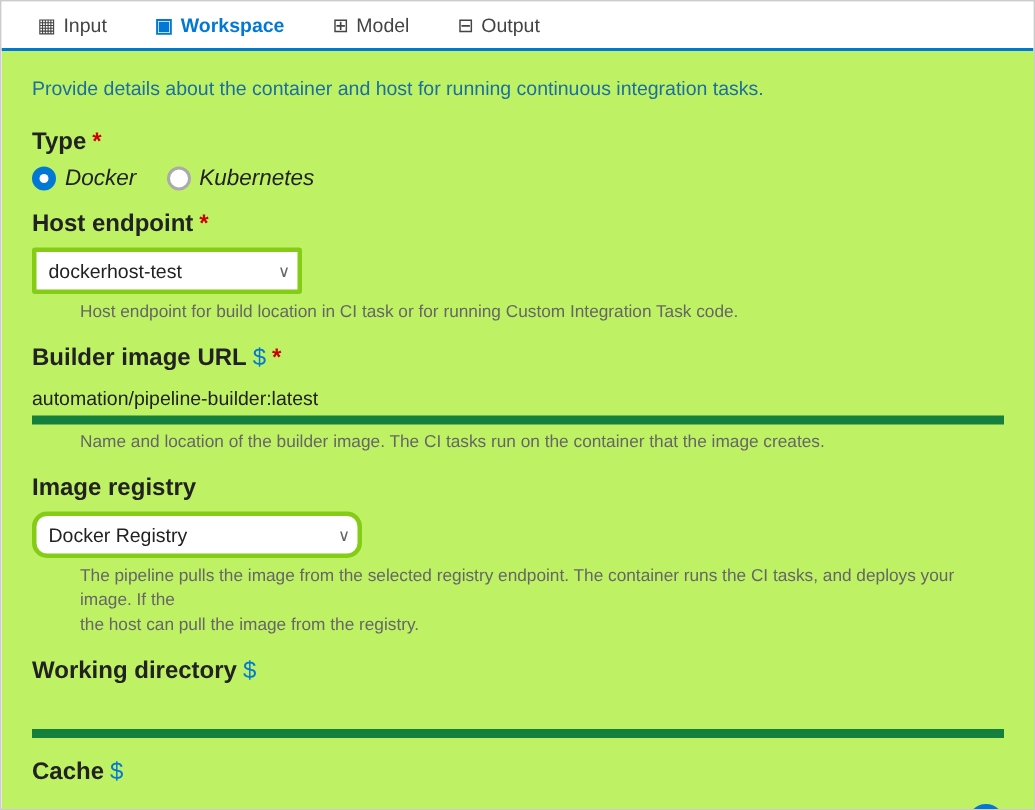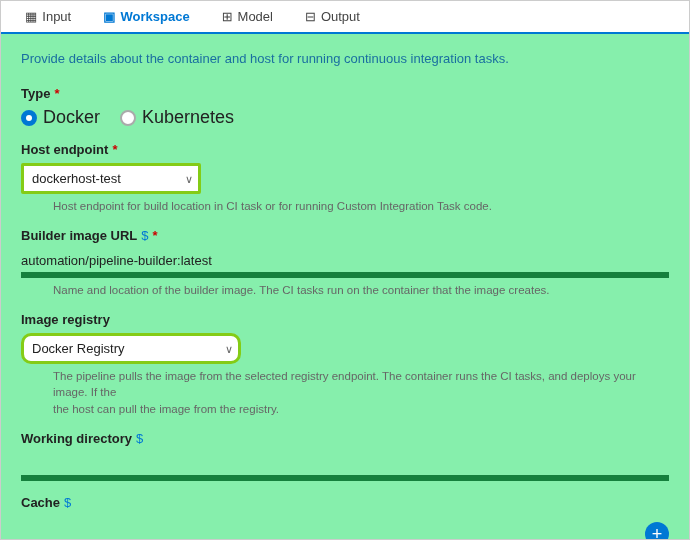--- a/index.html
+++ b/index.html
@@ -47,33 +47,33 @@
       border-bottom: 2px solid #0078d4;
       font-weight: 600;
     }
     .tab-icon {
       font-size: 13px;
     }
     .content {
       padding: 16px 20px;
       flex: 1;
       overflow-y: auto;
-      background: #86efac;
+      background: #bef264;
     }
     .description {
       color: #1a6fa0;
       font-size: 13px;
       margin-bottom: 18px;
       line-height: 1.4;
     }
     .field-group {
       margin-bottom: 14px;
     }
     .field-label {
-      font-size: 13px;
+      font-size: 16px;
       font-weight: 600;
       color: #222;
       margin-bottom: 6px;
       display: flex;
       align-items: center;
       gap: 4px;
     }
     .required {
       color: #c00;
     }
@@ -111,22 +111,23 @@
       width: 6px;
       height: 6px;
       border-radius: 50%;
       background: #fff;
     }
     .radio-circle.unselected {
       background: #fff;
       border-color: #aaa;
     }
     .radio-label {
-      font-size: 18px;
+      font-size: 15px;
       color: #222;
+      font-style: italic;
     }
     .select-wrapper {
       position: relative;
       display: inline-block;
     }
     .select-dropdown {
       appearance: none;
       background: #fff;
       border: 3px solid #84cc16;
       padding: 5px 28px 5px 8px;

